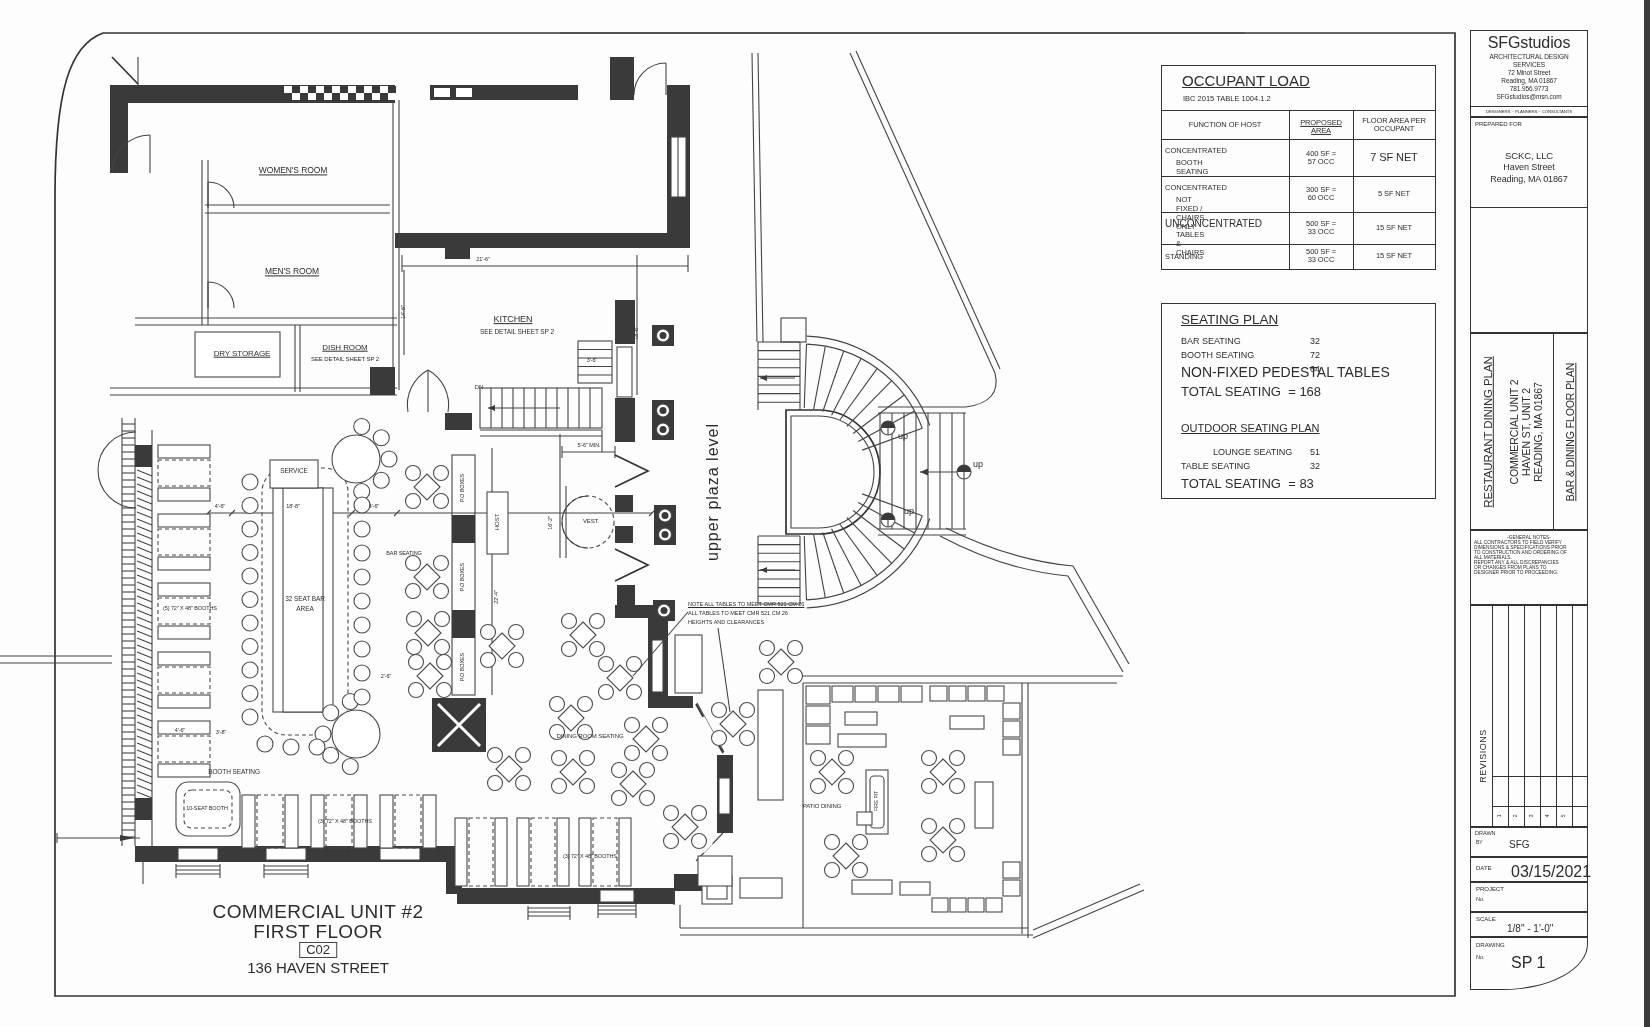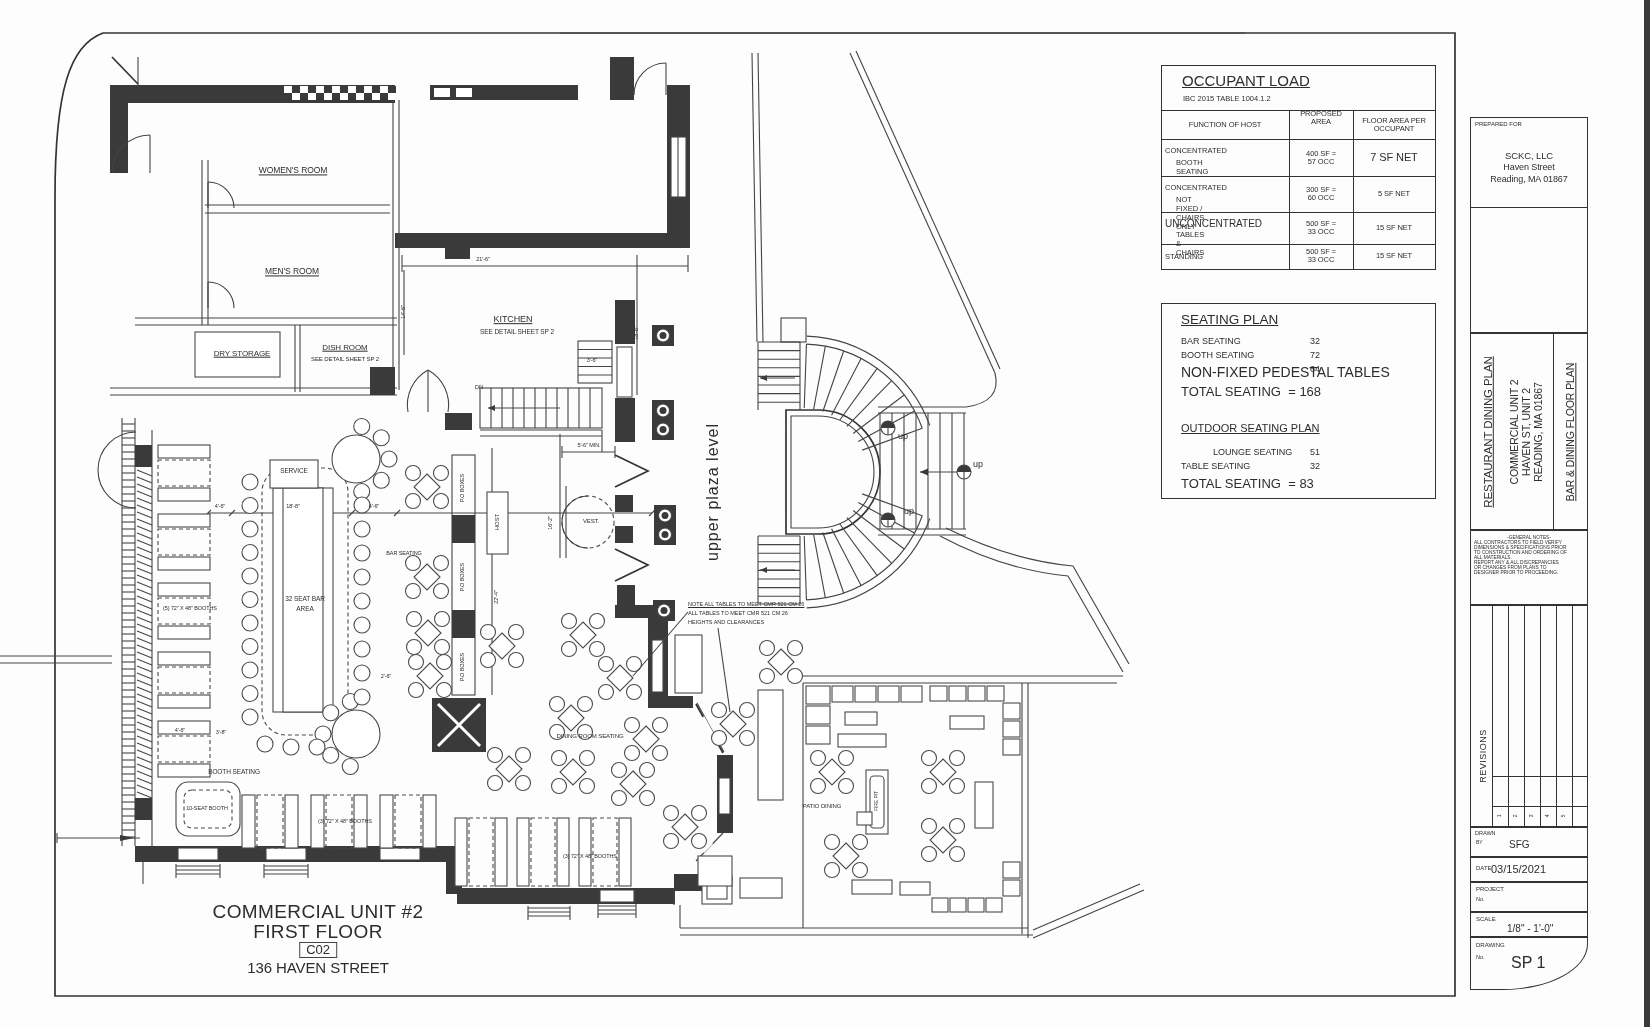--- a/index.html
+++ b/index.html
@@ -665,21 +665,21 @@
   <div class="abs u" style="left:20px;top:6px;font-size:15px;">OCCUPANT LOAD</div>
   <div class="abs" style="left:21px;top:28px;font-size:7.5px;">IBC 2015 TABLE 1004.1.2</div>
   <div class="abs" style="left:0;top:44px;width:100%;border-top:1.4px solid #333;"></div>
   <div class="abs" style="left:127px;top:44px;height:159px;border-left:1.4px solid #333;"></div>
   <div class="abs" style="left:191px;top:44px;height:159px;border-left:1.4px solid #333;"></div>
   <div class="abs" style="left:0;top:73px;width:100%;border-top:1.4px solid #333;"></div>
   <div class="abs" style="left:0;top:110px;width:100%;border-top:1.4px solid #333;"></div>
   <div class="abs" style="left:0;top:146px;width:100%;border-top:1.4px solid #333;"></div>
   <div class="abs" style="left:0;top:178px;width:100%;border-top:1.4px solid #333;"></div>
   <div class="lbl" style="left:63px;top:59px;font-size:7.5px;">FUNCTION OF HOST</div>
-  <div class="lbl" style="left:159px;top:52px;font-size:7.5px;"><span>PROPOSED</span><br><span>AREA</span></div>
+  <div class="lbl" style="left:159px;top:61px;font-size:7.5px;text-decoration:underline;"><span>PROPOSED</span><br><span>AREA</span></div>
   <div class="lbl" style="left:232px;top:59px;font-size:7.5px;"><span>FLOOR AREA PER</span><br><span>OCCUPANT</span></div>
   <div class="abs">
     <div class="abs" style="left:3px;top:80px;font-size:7.5px;">CONCENTRATED</div>
     <div class="abs" style="left:14px;top:92px;font-size:7.5px;">BOOTH SEATING</div>
     <div class="lbl" style="left:159px;top:92px;font-size:7.5px;"><span>400 SF =</span><br><span>57 OCC</span></div>
     <div class="lbl" style="left:232px;top:92px;font-size:11px;">7 SF NET</div>
   </div>
   <div class="abs">
     <div class="abs" style="left:3px;top:117px;font-size:7.5px;">CONCENTRATED</div>
     <div class="abs" style="left:14px;top:129px;font-size:7.5px;">NOT FIXED / CHAIRS ONLY</div>
@@ -709,20 +709,31 @@
   <div class="abs" style="left:19px;top:80px;font-size:13px;"><span>TOTAL SEATING</span> &nbsp;<span>=</span> <span>168</span></div>
   <div class="abs u" style="left:19px;top:118px;font-size:11px;">OUTDOOR SEATING PLAN</div>
   <div class="abs" style="left:19px;top:143px;font-size:9px;padding-left:32px;">LOUNGE SEATING</div>
   <div class="abs" style="left:148px;top:143px;font-size:9px;">51</div>
   <div class="abs" style="left:19px;top:157px;font-size:9px;">TABLE SEATING</div>
   <div class="abs" style="left:148px;top:157px;font-size:9px;">32</div>
   <div class="abs" style="left:19px;top:172px;font-size:13px;"><span>TOTAL SEATING</span> &nbsp;<span>=</span> <span>83</span></div>
 </div>
 
 <div id="tb">
+  <div class="tbox" style="top:0;height:87px;">
+    <div class="lbl" style="left:50%;top:12px;font-size:16px;">SFGstudios</div>
+    <div class="lbl" style="left:50%;top:26px;font-size:6.5px;">ARCHITECTURAL DESIGN</div>
+    <div class="lbl" style="left:50%;top:34px;font-size:6.5px;">SERVICES</div>
+    <div class="lbl" style="left:50%;top:42px;font-size:6.5px;">72 Minot Street</div>
+    <div class="lbl" style="left:50%;top:50px;font-size:6.5px;">Reading, MA 01867</div>
+    <div class="lbl" style="left:50%;top:58px;font-size:6.5px;">781.956.9773</div>
+    <div class="lbl" style="left:50%;top:66px;font-size:6.5px;">SFGstudios@msn.com</div>
+    <div class="abs" style="left:0;top:75px;width:100%;border-top:1.2px solid #333;"></div>
+    <div class="lbl" style="left:50%;top:81px;font-size:4.3px;">DESIGNERS ~ PLANNERS ~ CONSULTANTS</div>
+  </div>
   <div class="tbox" style="top:87px;height:108px;">
     <div class="abs" style="left:4px;top:3px;font-size:6px;">PREPARED FOR</div>
     <div class="lbl" style="left:50%;top:38px;font-size:9.5px;">SCKC, LLC</div>
     <div class="lbl" style="left:50%;top:50px;font-size:9px;">Haven Street</div>
     <div class="lbl" style="left:50%;top:62px;font-size:9px;">Reading, MA 01867</div>
   </div>
   <div class="tbox" style="top:177px;height:126px;"></div>
   <div class="tbox" style="top:303px;height:197px;">
     <div class="lbl rot u" style="left:17px;top:98px;font-size:11.5px;">RESTAURANT DINING PLAN</div>
     <div class="lbl rot" style="left:44px;top:98px;font-size:10.5px;">COMMERCIAL UNIT 2</div>
@@ -757,21 +768,21 @@
     <div class="lbl rot" style="left:77px;top:210px;font-size:5px;">4</div>
     <div class="lbl rot" style="left:93px;top:210px;font-size:5px;">5</div>
   </div>
   <div class="tbox" style="top:797px;height:30px;">
     <div class="abs" style="left:4px;top:2px;font-size:5.5px;">DRAWN</div>
     <div class="abs" style="left:5px;top:11px;font-size:5px;">BY</div>
     <div class="abs" style="left:38px;top:11px;font-size:10px;">SFG</div>
   </div>
   <div class="tbox" style="top:827px;height:25px;">
     <div class="abs" style="left:5px;top:7px;font-size:6px;">DATE</div>
-    <div class="abs" style="left:20px;top:5px;font-size:11px;">03/15/2021</div>
+    <div class="abs" style="left:40px;top:5px;font-size:16px;">03/15/2021</div>
   </div>
   <div class="tbox" style="top:852px;height:30px;">
     <div class="abs" style="left:5px;top:3px;font-size:6px;">PROJECT</div>
     <div class="abs" style="left:5px;top:13px;font-size:5.5px;">No.</div>
   </div>
   <div class="tbox" style="top:882px;height:25px;">
     <div class="abs" style="left:5px;top:3px;font-size:6px;">SCALE</div>
     <div class="abs" style="left:36px;top:10px;font-size:10px;">1/8" - 1'-0"</div>
   </div>
   <div class="tbox" style="top:907px;height:53px;border-bottom-right-radius:85px 46px;">

